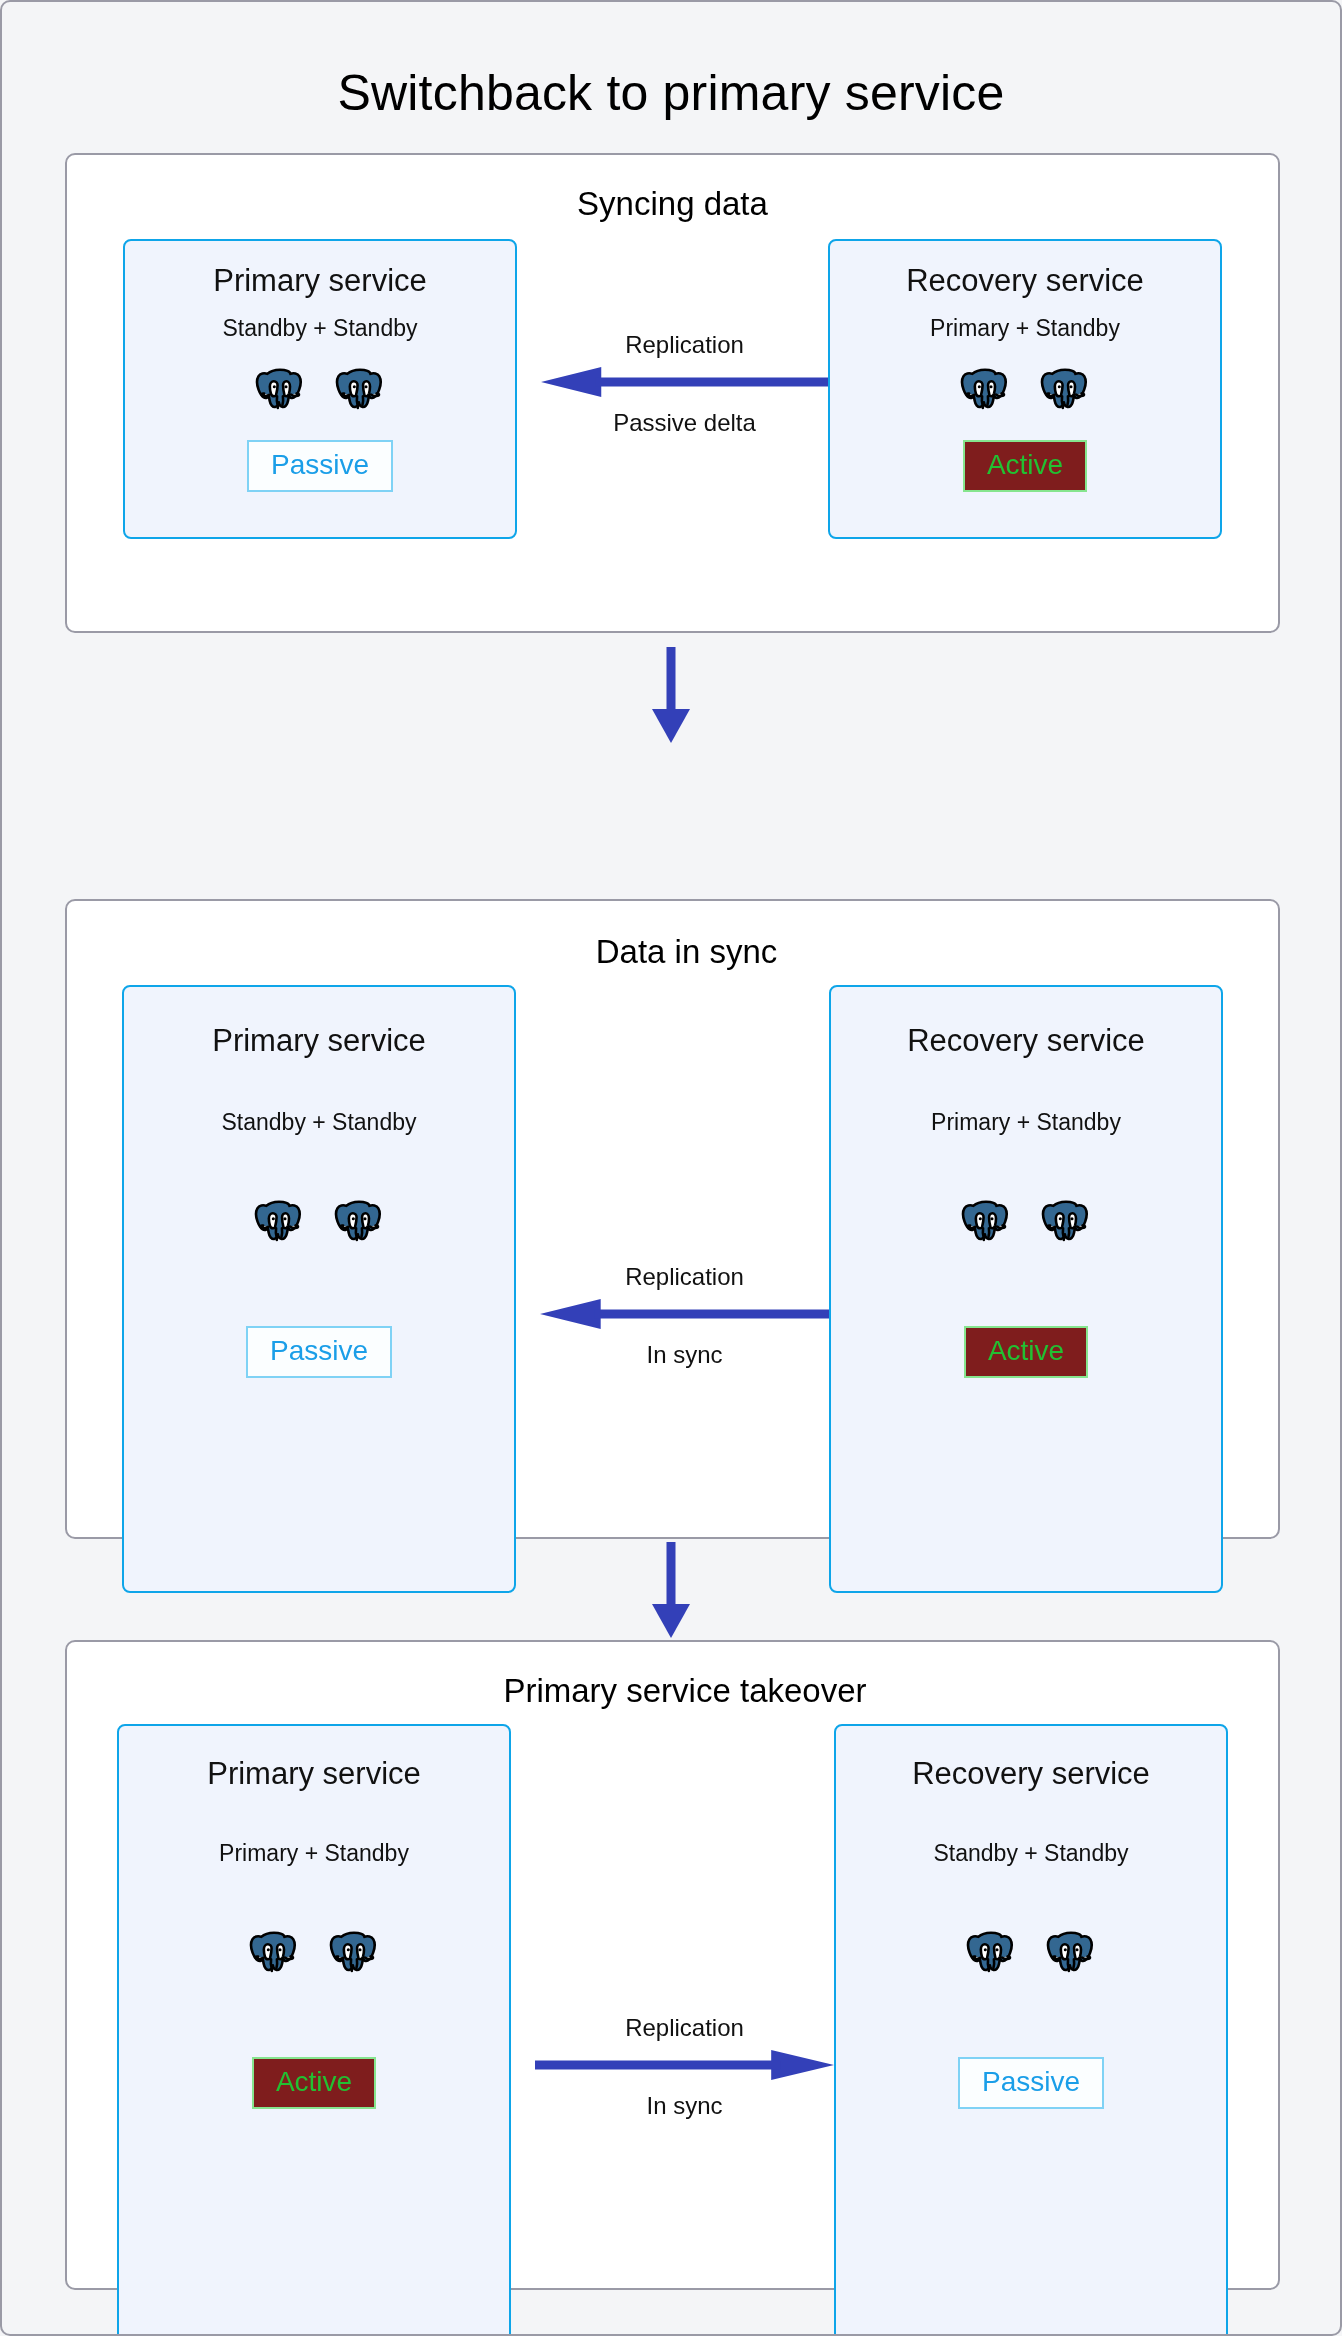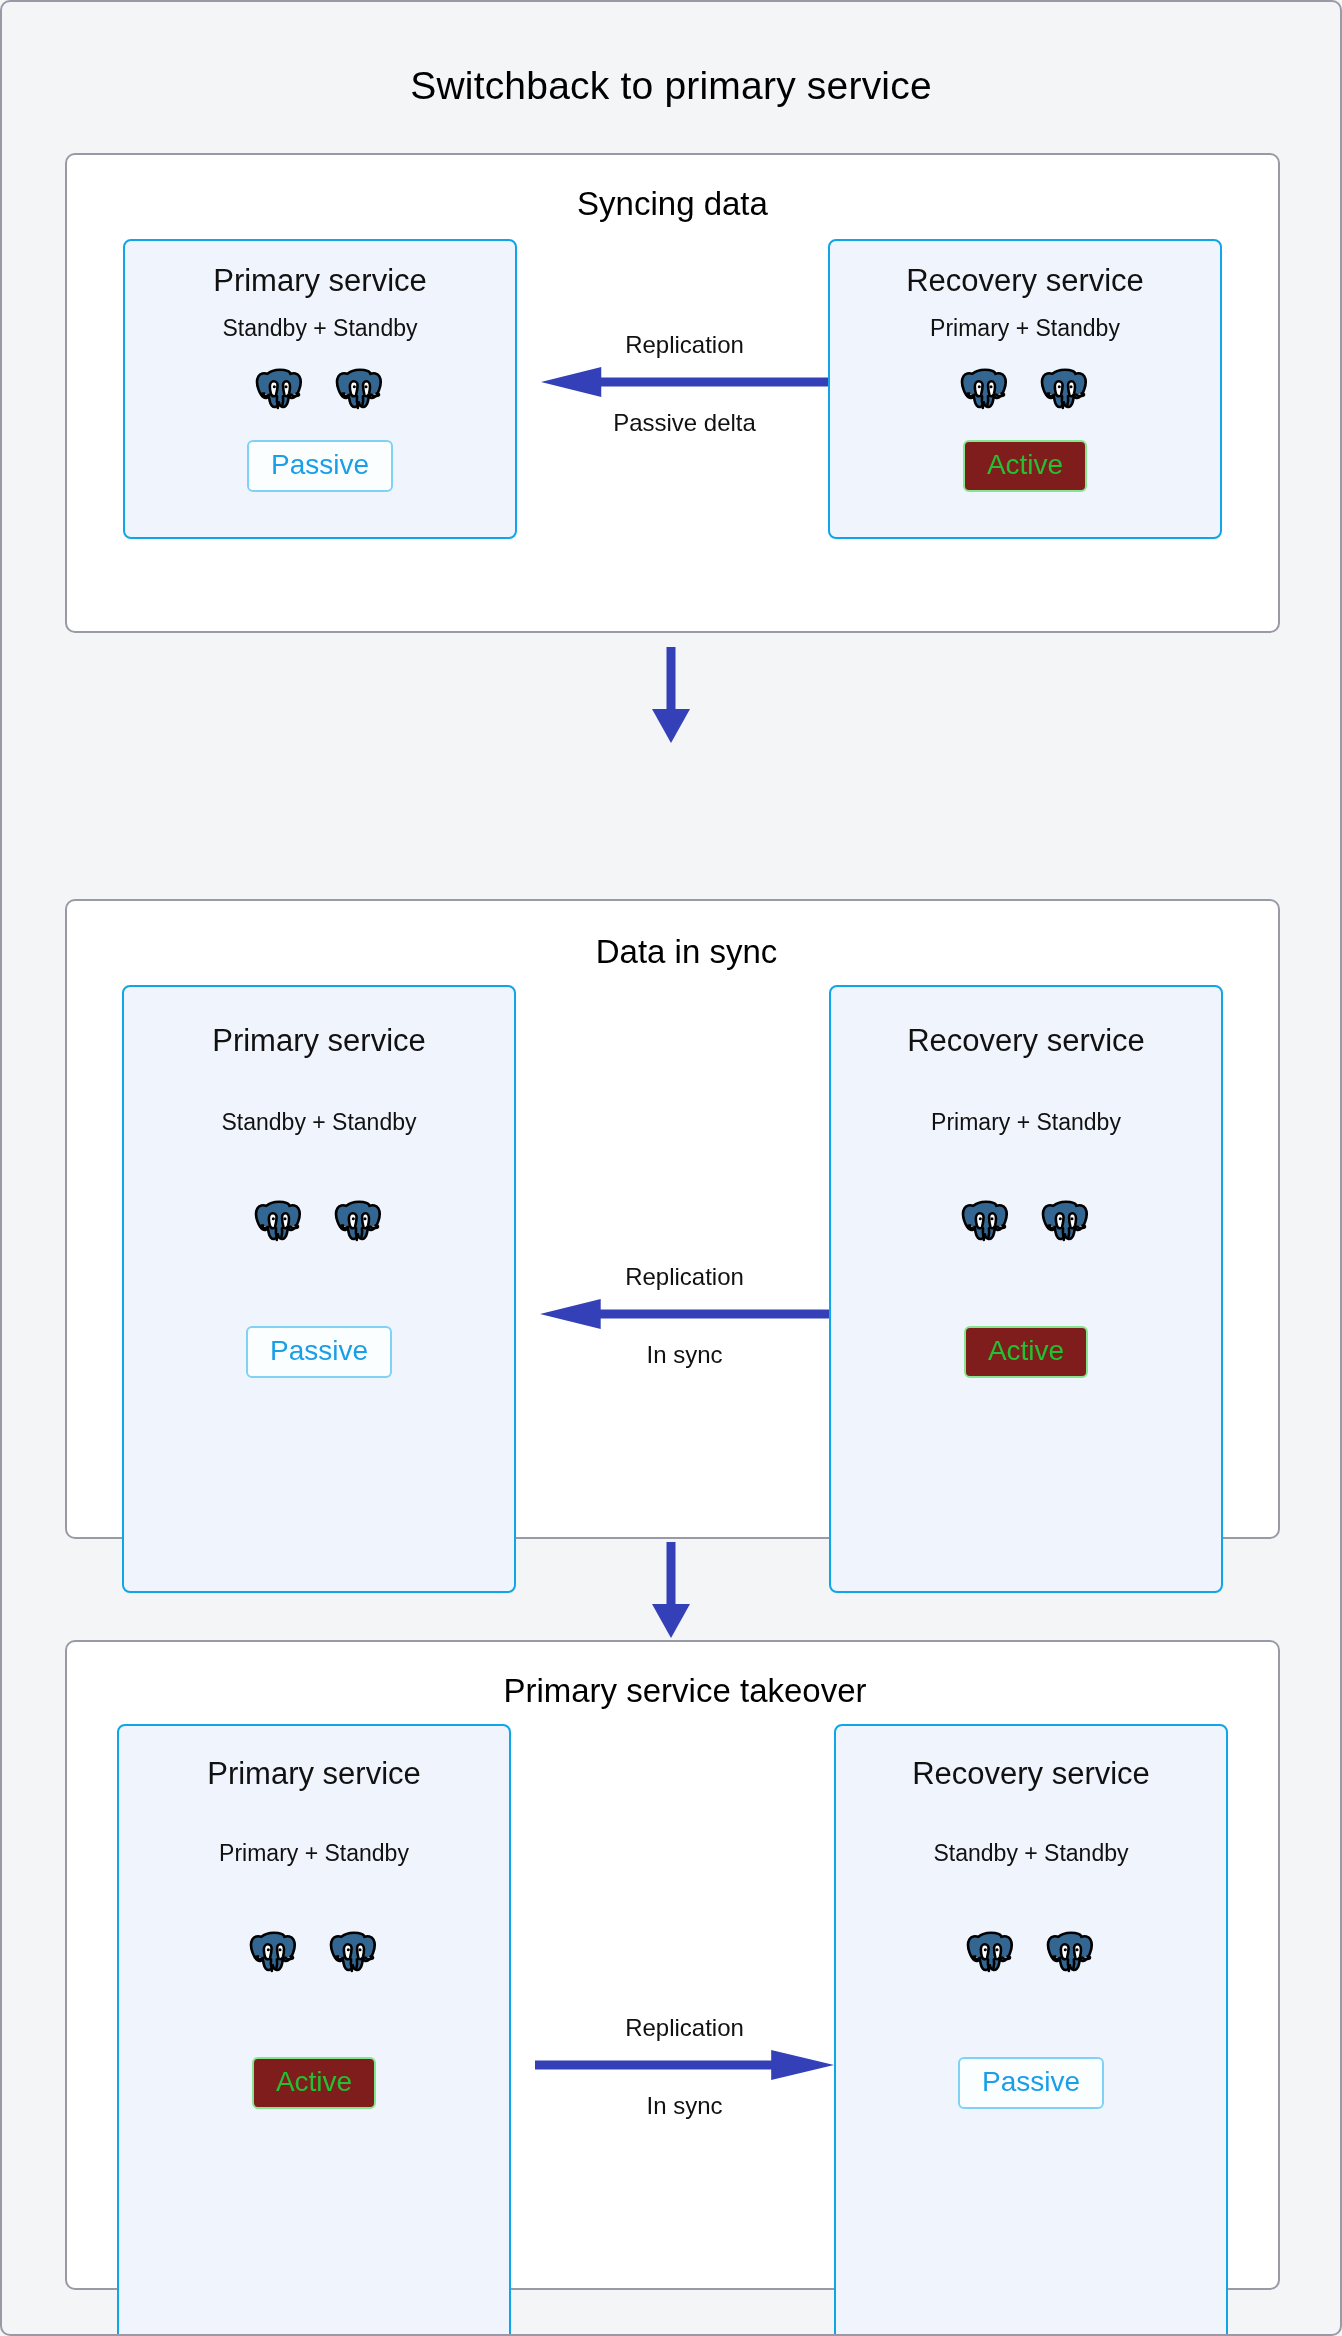--- a/index.html
+++ b/index.html
@@ -17,21 +17,21 @@
     height: 2336px;
     background: #f4f5f7;
     border: 2px solid #9a9aa6;
     border-radius: 10px;
     overflow: hidden;
   }
 
   
   .page-title {
     text-align: center;
-    font-size: 39px;
+    font-size: 50px;
     font-weight: 400;
     color: #000;
     letter-spacing: 0.2px;
     padding-top: 62px;
   }
 
   
   .stage {
     position: absolute;
     left: 63px;
@@ -102,21 +102,21 @@
   }
   #stage-1 .nodes { margin-top: 60px; }
   #stage-2 .nodes { margin-top: 60px; }
 
   .node-icon { width: 52px; height: 52px; display: block; }
 
   .badge {
     display: inline-block;
     margin-top: 24px;
     padding: 8px 22px 10px 22px;
-    border-radius: 6px;
+    border-radius: 0;
     font-size: 28px;
     line-height: 1.1;
   }
   #stage-1 .badge { margin-top: 78px; }
   #stage-2 .badge { margin-top: 78px; }
 
   .badge.passive {
     color: #1a9ee8;
     border: 2px solid #7fd2f5;
     background: #fbfeff;

